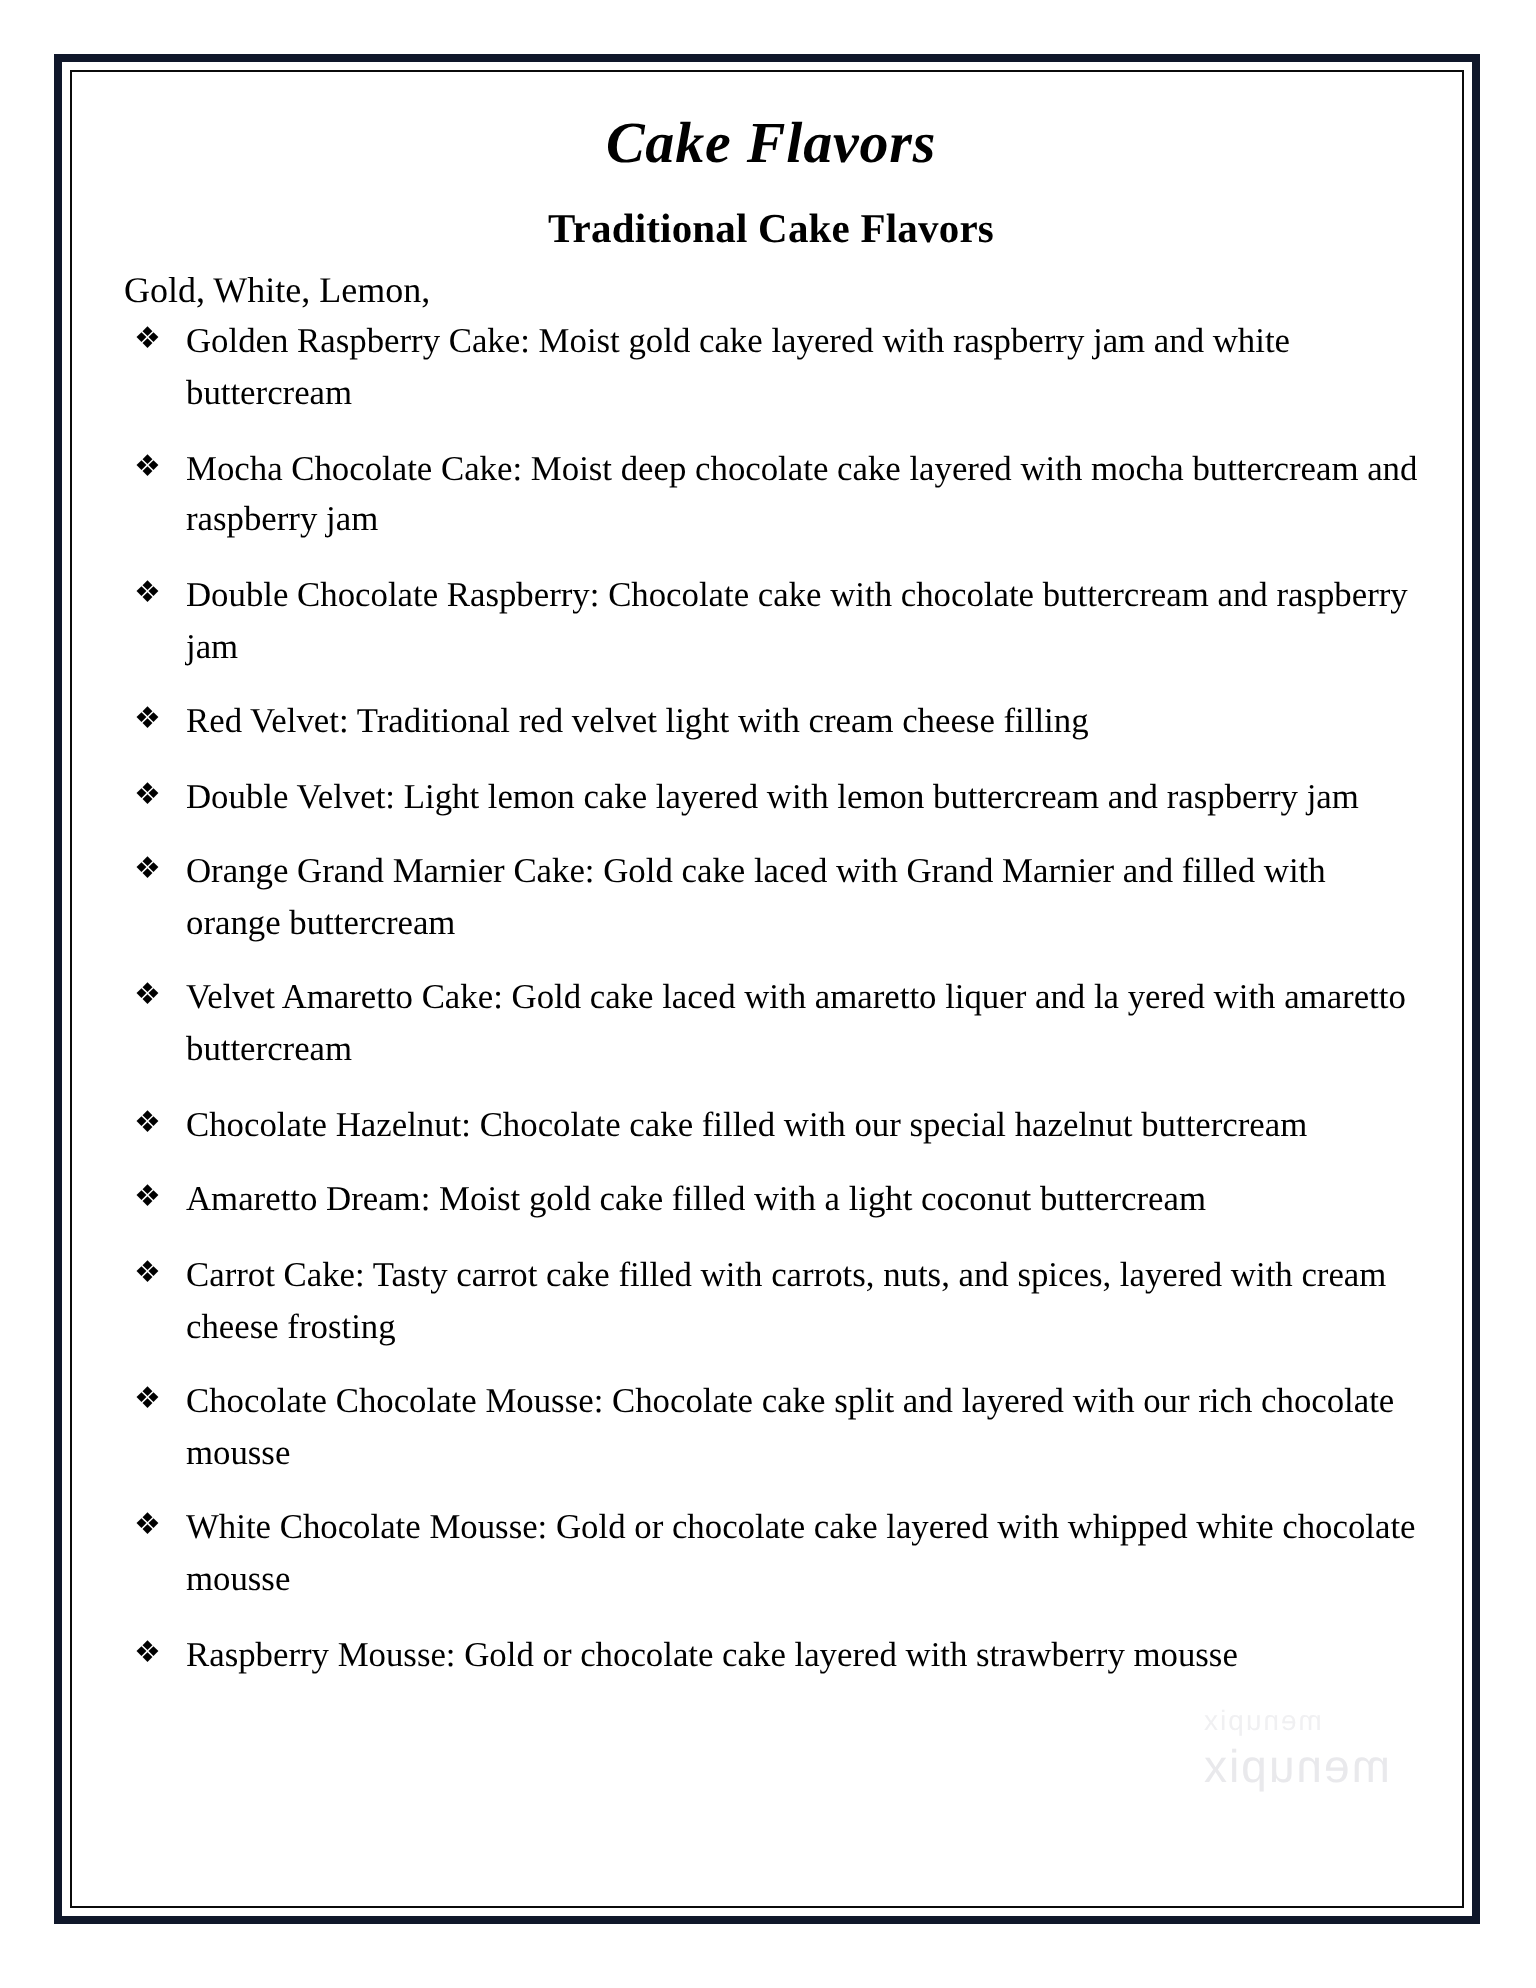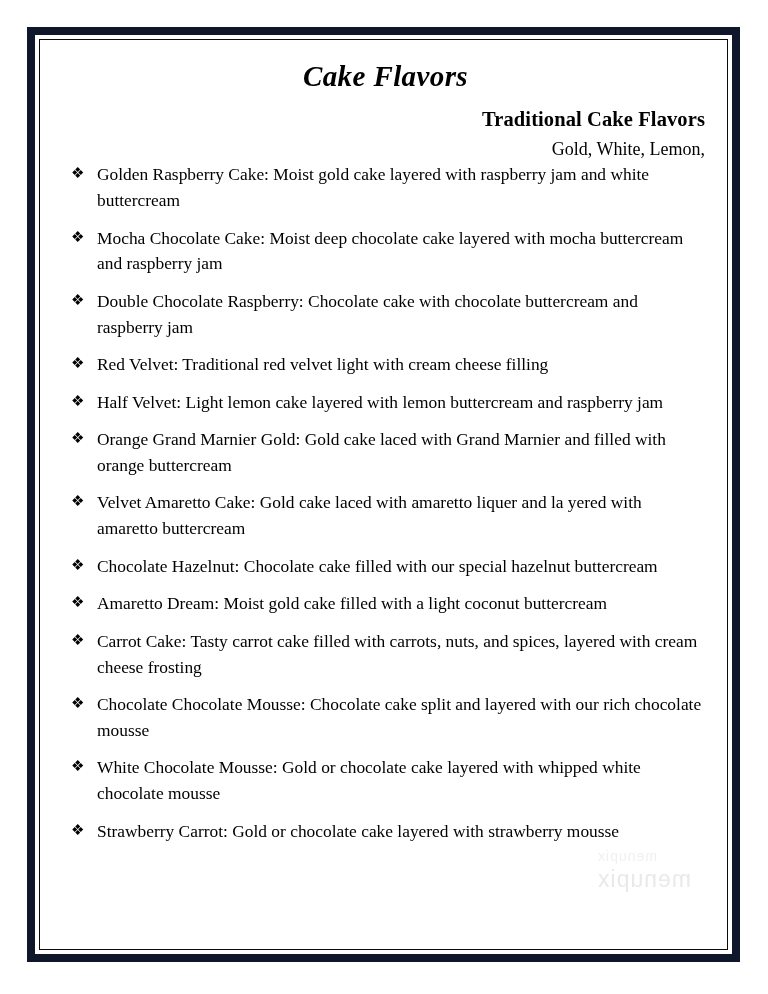--- a/index.html
+++ b/index.html
@@ -18,21 +18,21 @@
   }
 
   
   .page-frame {
     position: absolute;
     left: 27px;
     top: 27px;
     width: 713px;
     height: 935px;
     box-sizing: border-box;
-    border: 8px solid #0f172a;
+    border: 4px solid #0f172a;
     background: #ffffff;
   }
   .page-frame-inner {
     position: absolute;
     left: 4px;
     top: 4px;
     right: 4px;
     bottom: 4px;
     box-sizing: border-box;
     border: 1.5px solid #0b0b0b;
@@ -53,33 +53,33 @@
   .doc-title {
     text-align: center;
     font-style: italic;
     font-weight: bold;
     font-size: 29px;
     line-height: 1.15;
     letter-spacing: 0.4px;
     margin: 6px 0 14px 0;
   }
   .section-heading {
-    text-align: right;
+    text-align: center;
     font-weight: bold;
     font-size: 20.5px;
     line-height: 1.2;
     letter-spacing: 0.1px;
     margin: 0 0 4px 0;
   }
   .section-heading.second {
     margin-top: 17px;
     margin-bottom: 8px;
   }
   .traditional-list {
-    text-align: right;
+    text-align: left;
     font-size: 18px;
     line-height: 1.46;
     margin: 0;
   }
   .traditional-line {
     display: block;
   }
 
   
   .flavor-list {
@@ -160,25 +160,25 @@
 
         <li class="flavor-item">
           <span class="flavor-bullet">❖</span><span class="flavor-name">Double Chocolate Raspberry:</span> <span class="flavor-desc">Chocolate cake with chocolate buttercream and raspberry jam</span>
         </li>
 
         <li class="flavor-item">
           <span class="flavor-bullet">❖</span><span class="flavor-name">Red Velvet:</span> <span class="flavor-desc">Traditional red velvet light with cream cheese filling</span>
         </li>
 
         <li class="flavor-item">
-          <span class="flavor-bullet">❖</span><span class="flavor-name">Half Velvet:</span> <span class="flavor-desc">Light lemon cake layered with lemon buttercream and raspberry jam</span>
-        </li>
-
-        <li class="flavor-item">
-          <span class="flavor-bullet">❖</span><span class="flavor-name">Orange Grand Marnier Gold:</span> <span class="flavor-desc">Gold cake laced with Grand Marnier and filled with orange buttercream</span>
+          <span class="flavor-bullet">❖</span><span class="flavor-name">Double Velvet:</span> <span class="flavor-desc">Light lemon cake layered with lemon buttercream and raspberry jam</span>
+        </li>
+
+        <li class="flavor-item">
+          <span class="flavor-bullet">❖</span><span class="flavor-name">Orange Grand Marnier Cake:</span> <span class="flavor-desc">Gold cake laced with Grand Marnier and filled with orange buttercream</span>
         </li>
 
         <li class="flavor-item">
           <span class="flavor-bullet">❖</span><span class="flavor-name">Velvet Amaretto Cake:</span> <span class="flavor-desc">Gold cake laced with amaretto liquer and la yered with amaretto buttercream</span>
         </li>
 
         <li class="flavor-item">
           <span class="flavor-bullet">❖</span><span class="flavor-name">Chocolate Hazelnut:</span> <span class="flavor-desc">Chocolate cake filled with our special hazelnut buttercream</span>
         </li>
 
@@ -192,21 +192,21 @@
 
         <li class="flavor-item">
           <span class="flavor-bullet">❖</span><span class="flavor-name">Chocolate Chocolate Mousse:</span> <span class="flavor-desc">Chocolate cake split and layered with our rich chocolate mousse</span>
         </li>
 
         <li class="flavor-item">
           <span class="flavor-bullet">❖</span><span class="flavor-name">White Chocolate Mousse:</span> <span class="flavor-desc">Gold or chocolate cake layered with whipped white chocolate mousse</span>
         </li>
 
         <li class="flavor-item">
-          <span class="flavor-bullet">❖</span><span class="flavor-name">Strawberry Carrot:</span> <span class="flavor-desc">Gold or chocolate cake layered with strawberry mousse</span>
+          <span class="flavor-bullet">❖</span><span class="flavor-name">Raspberry Mousse:</span> <span class="flavor-desc">Gold or chocolate cake layered with strawberry mousse</span>
         </li>
 
       </ul>
 
       <div class="watermark">
         <span class="wm-line2">menupix</span><span>menupix</span>
       </div>
 
     </div>
   </div>

